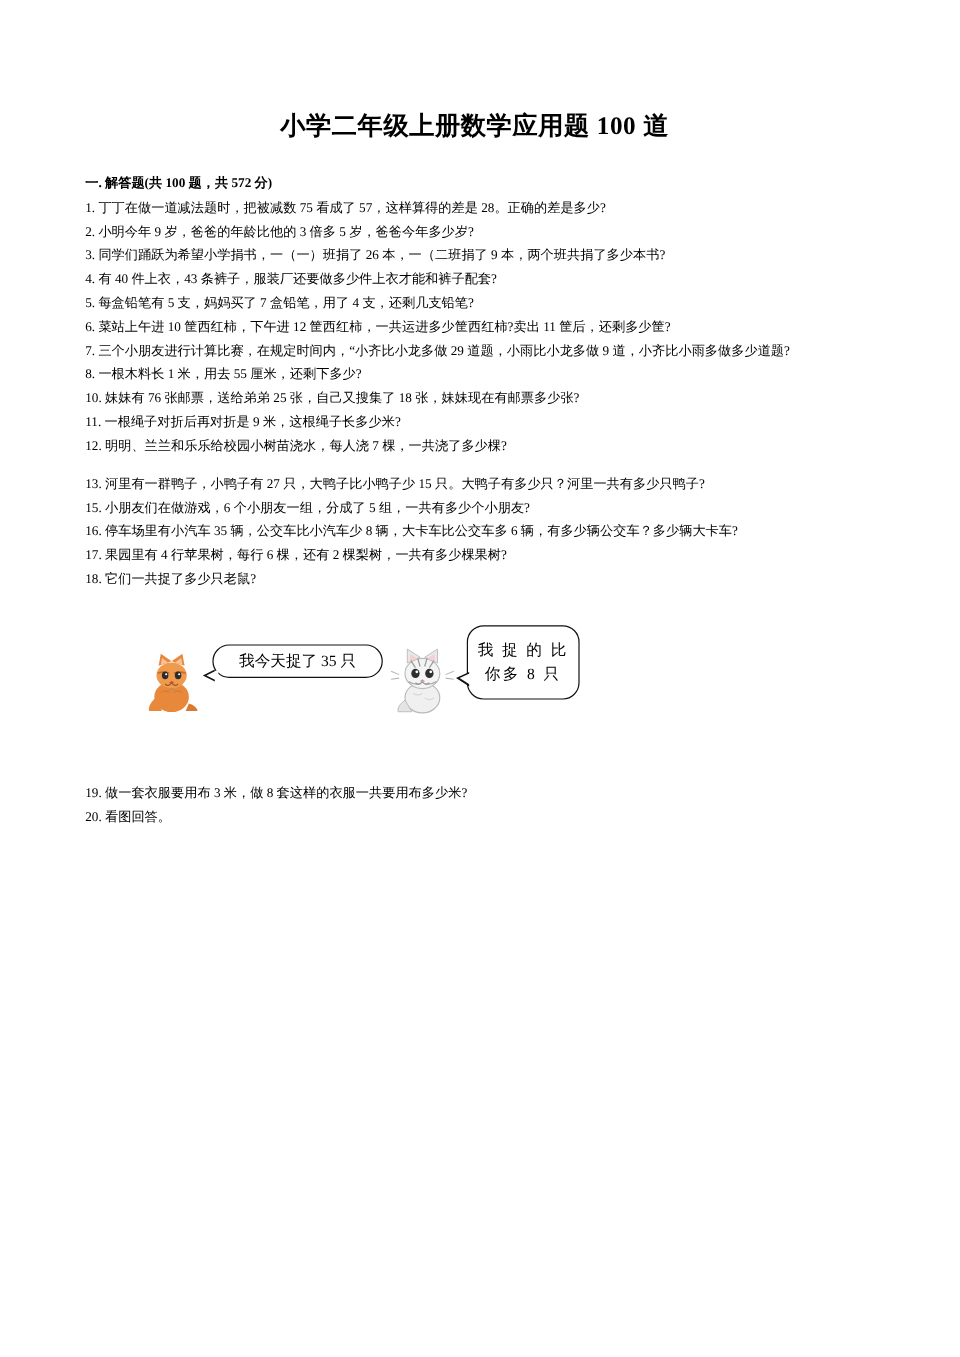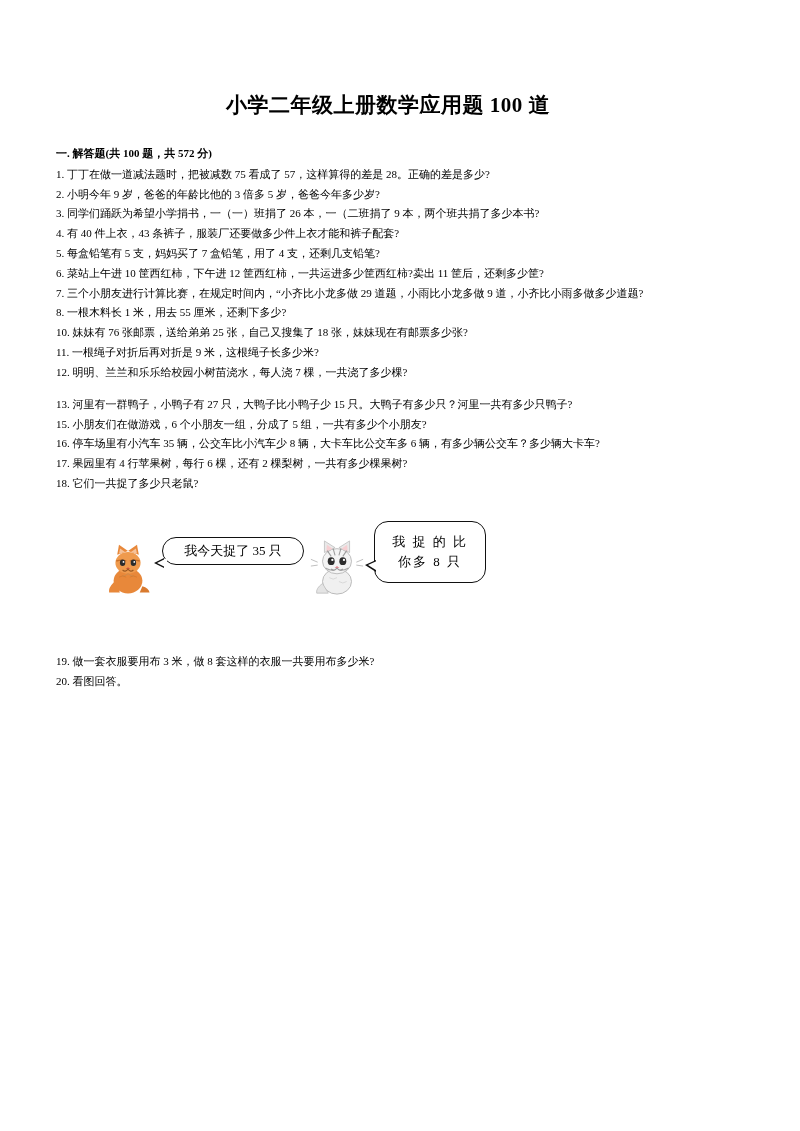--- a/index.html
+++ b/index.html
@@ -12,21 +12,21 @@
     height: 1131px;
     font-family: "Liberation Serif", "DejaVu Serif", serif;
     color: #000000;
     overflow: hidden;
   }
   .page {
     position: relative;
     width: 800px;
     height: 1131px;
     box-sizing: border-box;
-    padding: 92px 80px 60px 56px;
+    padding: 92px 80px 60px 71px;
   }
   .doc-title {
     font-size: 21px;
     font-weight: bold;
     text-align: center;
     letter-spacing: 0.5px;
     margin: 0 0 26px 0;
     line-height: 1.3;
   }
   .section-heading {
@@ -107,21 +107,21 @@
     top: 20px;
     width: 0; height: 0;
     border-top: 5px solid transparent;
     border-bottom: 5px solid transparent;
     border-right: 10px solid #fff;
     z-index: 1;
   }
   .bubble2 {
     left: 318px;
     top: 6px;
-    width: 112px;
+    width: 94px;
     height: 62px;
     letter-spacing: 2px;
   }
   .bubble2:after {
     content: "";
     position: absolute;
     left: -10px;
     top: 38px;
     width: 0; height: 0;
     border-top: 5px solid transparent;

